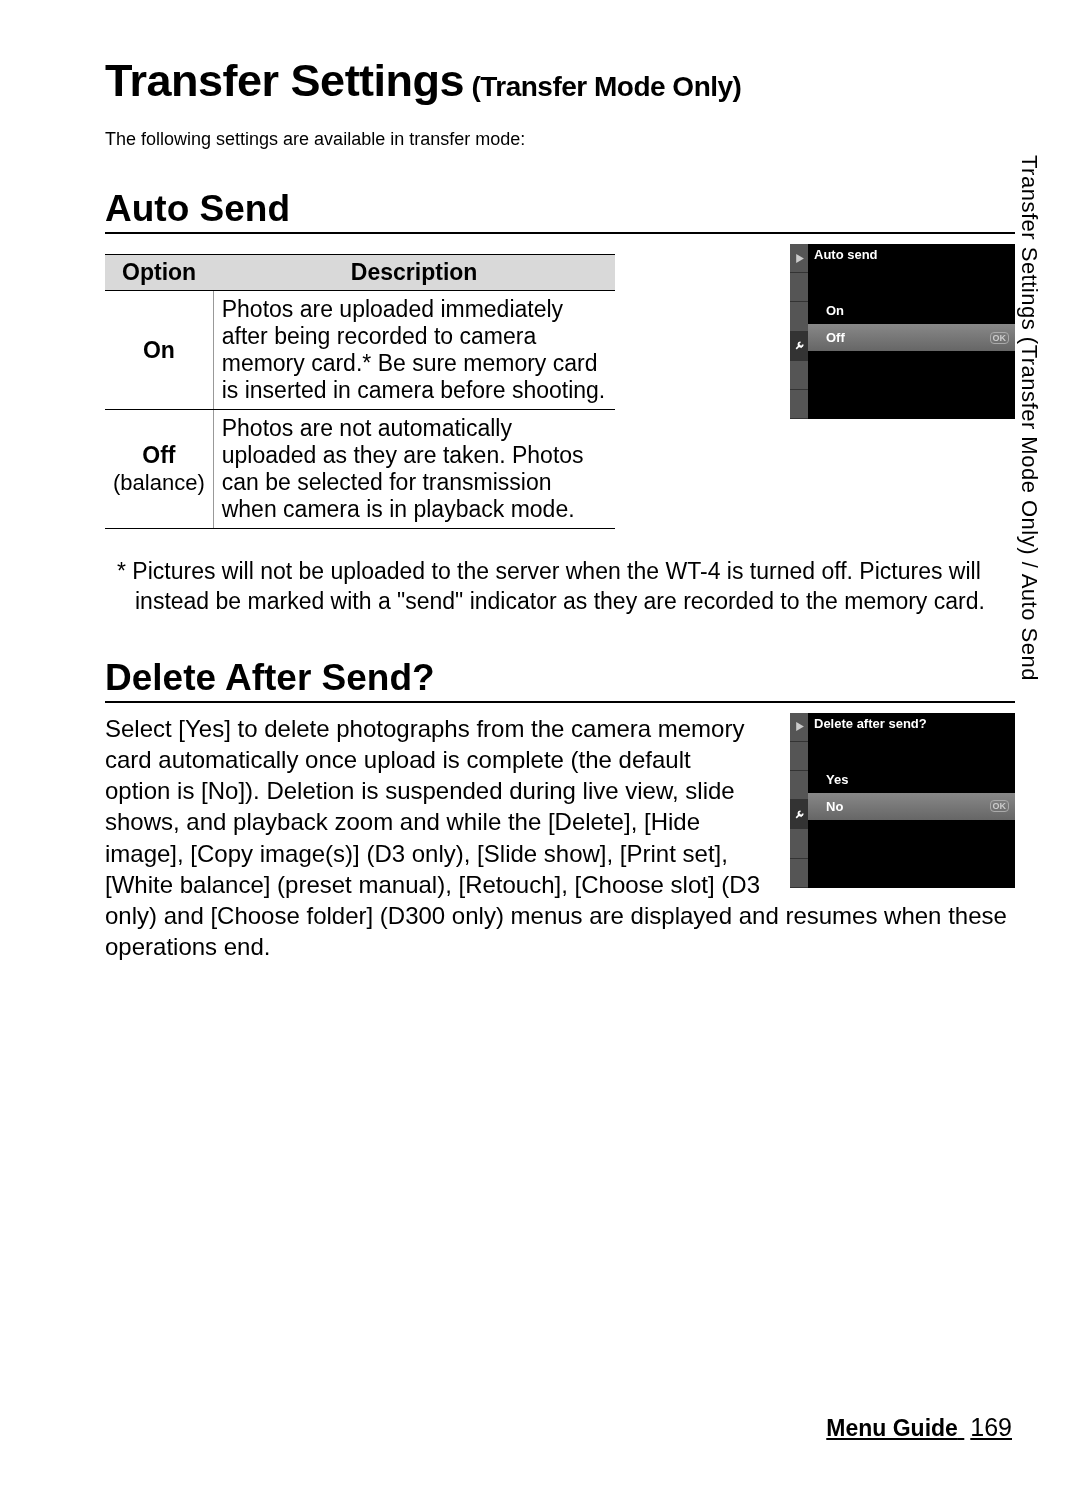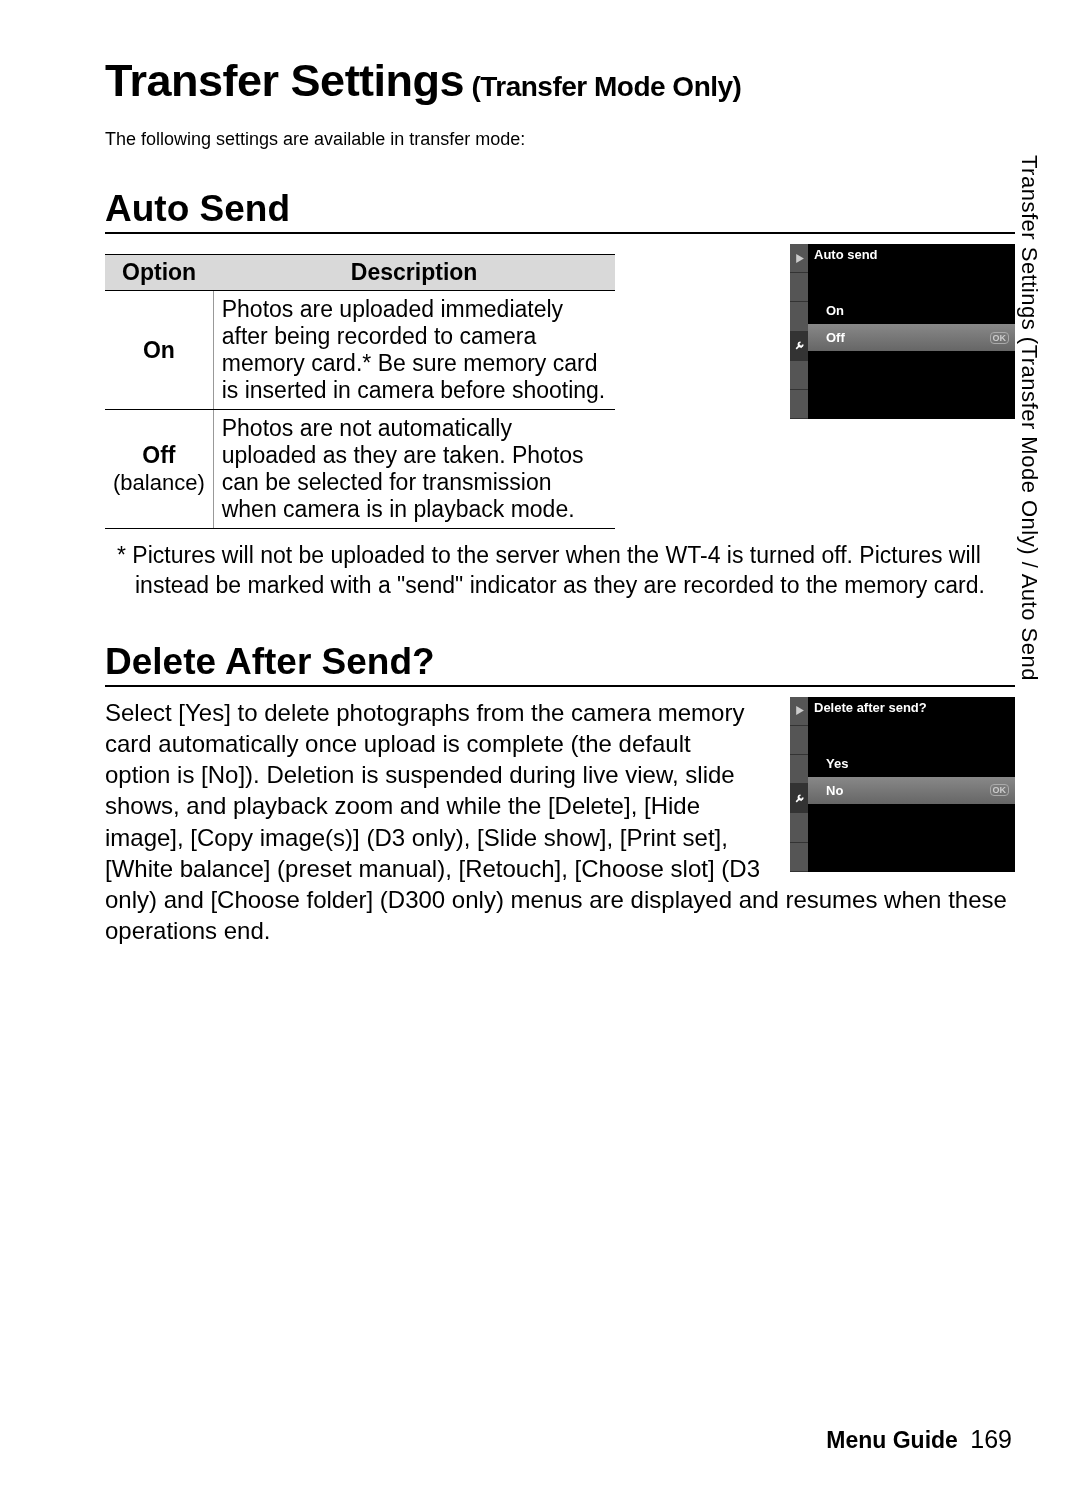--- a/index.html
+++ b/index.html
@@ -124,38 +124,39 @@
   white-space: nowrap;
   border-right: 1px solid #999;
 }
 table.options td.opt-name .def {
   font-weight: 400;
   font-size: 22px;
 }
 .footnote {
   font-size: 23px;
   line-height: 1.3;
-  margin-top: 12px;
+  margin-top: 28px;
   margin-bottom: 40px;
   text-indent: -18px;
   padding-left: 30px;
 }
 .vertical-label {
   position: absolute;
   right: 38px;
   top: 155px;
   writing-mode: vertical-rl;
   font-size: 22px;
   letter-spacing: 0.5px;
 }
 .page-footer {
   position: absolute;
   right: 68px;
-  bottom: 32px;
+  bottom: 44px;
   font-size: 23px;
+  text-decoration: underline;
 }
 .page-footer .book-section {
   font-weight: 800;
 }
 .page-footer .page-num {
   font-size: 25px;
   margin-left: 6px;
 }
 </style>
 </head>

